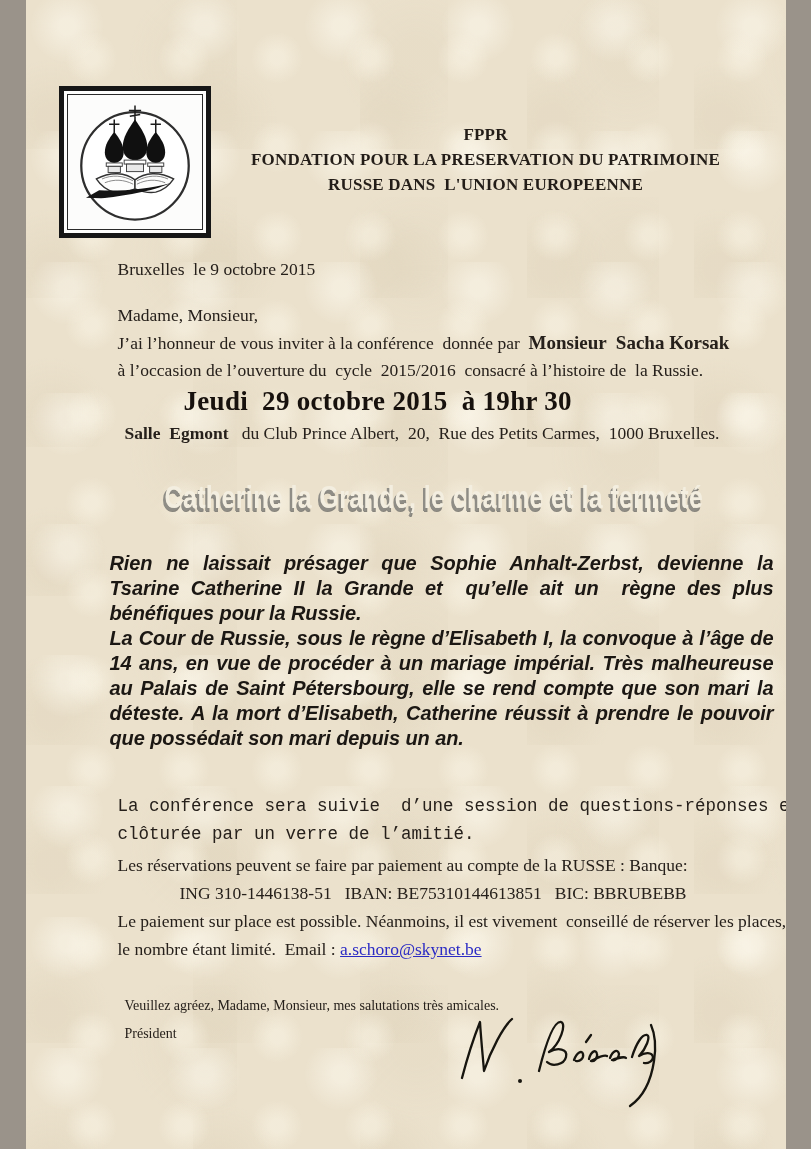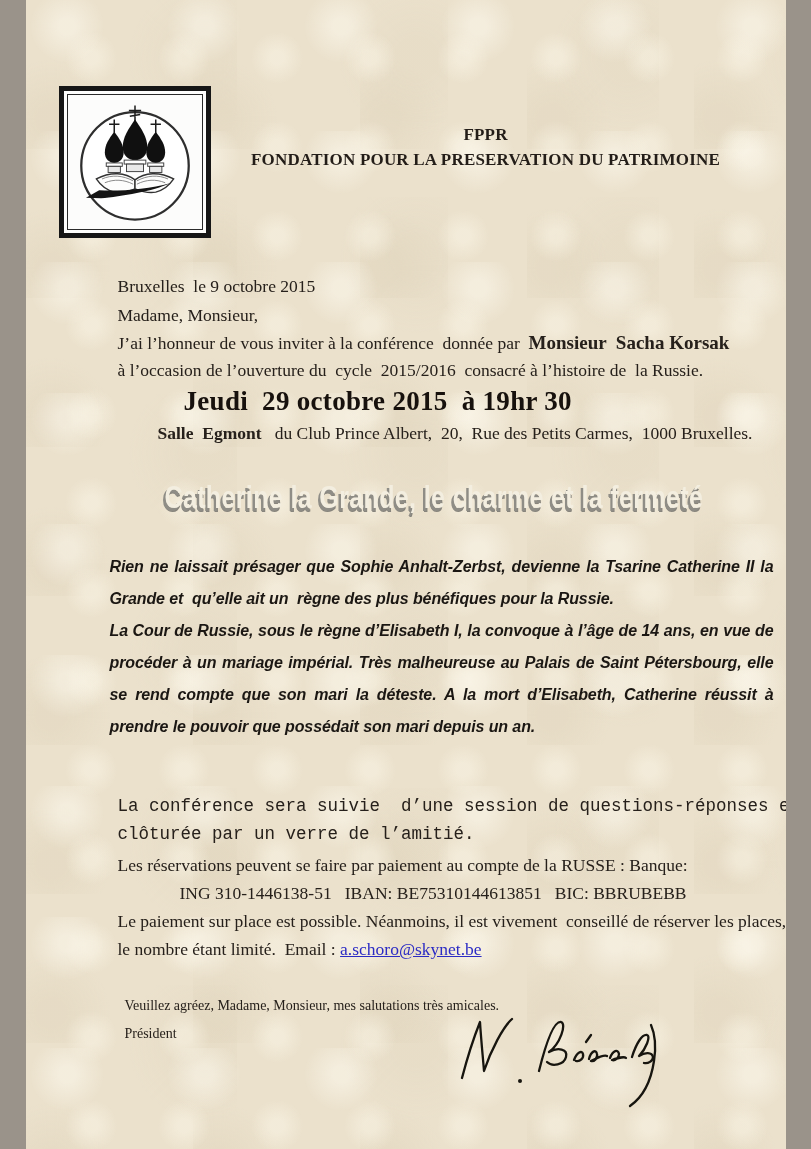--- a/index.html
+++ b/index.html
@@ -33,49 +33,49 @@
   }
 
   
   .org-header{
     position:absolute; left:160px; top:122px; width:600px;
     text-align:center; font-weight:bold; font-size:17px; line-height:25px;
     color:#231d18; letter-spacing:.2px;
   }
 
   .line{position:absolute; left:92px; font-size:17.5px; color:var(--ink);}
-  .dateline{top:259px;margin-top:17px;}
+  .dateline{top:259px;}
   .salutation{top:305px;}
   .intro1{top:332px;}
   .intro2{top:360px;}
   .speaker{font-weight:bold; font-size:19px;}
 
   .event-datetime{
     position:absolute; left:158px; top:386px;
     font-size:27px; font-weight:bold; color:#17110d; letter-spacing:.3px;
   }
-  .venue{position:absolute; left:99px; top:423px; font-size:17.5px;margin-left:33px;}
+  .venue{position:absolute; left:99px; top:423px; font-size:17.5px;}
   .venue-name{font-weight:bold;}
 
   
   .wordart{
     position:absolute; left:0; top:474px; width:811px; height:56px;
     text-align:center; font-family:"Liberation Sans", sans-serif;
     font-weight:bold; font-size:32px; letter-spacing:.5px; line-height:52px;
     transform:scaleX(.78); transform-origin:50% 50%;
   }
   .wordart .layer{position:absolute; left:0; top:0; width:100%;}
   .wordart .shadow{color:var(--title-shadow); text-shadow:1px 1px 0 #87847c;}
   .wordart .face{color:var(--title-face); transform:translate(3px,-3px);}
 
   
   .abstract{
     position:absolute; left:84px; top:551px; width:664px;
     font-family:"Liberation Sans", sans-serif; font-style:italic; font-weight:bold;
-    font-size:16px; line-height:32px; color:#1b1713; text-align:justify;
+    font-size:20px; line-height:25px; color:#1b1713; text-align:justify;
     letter-spacing:-0.1px;
   }
   .abstract p{margin:0;}
 
   .followup{position:absolute; left:92px; top:792px; width:688px; font-size:17.5px; line-height:28px;font-family:Liberation Mono, monospace;}
 
   .pricing{position:absolute; left:92px; top:851px; width:676px; font-size:17.5px; line-height:28px;}
   .pricing .bank{padding-left:62px;}
   .email-link{color:var(--link); text-decoration:underline; cursor:pointer;}
 
@@ -128,20 +128,21 @@
 
           <path d="M18,108 L32,100 C55,101 85,99 107,92.5 C90,101 55,106.5 34,108.5 Z" fill="#141414"></path>
         </svg>
       </span>
     </div>
   </div>
 
   <div class="org-header">
     <div>FPPR</div>
     <div class="pre">FONDATION POUR LA PRESERVATION DU PATRIMOINE</div>
+    <div class="pre">RUSSE DANS  L'UNION EUROPEENNE</div>
   </div>
 
   <div class="line dateline pre">Bruxelles  le 9 octobre 2015</div>
   <div class="line salutation pre">Madame, Monsieur,</div>
 
   <div class="line intro1"><span class="pre">J’ai l’honneur de vous inviter à la conférence  donnée par  </span><span class="speaker pre">Monsieur  Sacha Korsak</span></div>
   <div class="line intro2 pre">à l’occasion de l’ouverture du  cycle  2015/2016  consacré à l’histoire de  la Russie.</div>
 
   <div class="event-datetime pre">Jeudi  29 octobre 2015  à 19hr 30</div>
   <div class="venue"><span class="venue-name pre">Salle  Egmont</span><span class="pre">   du Club Prince Albert,  20,  Rue des Petits Carmes,  1000 Bruxelles.</span></div>

